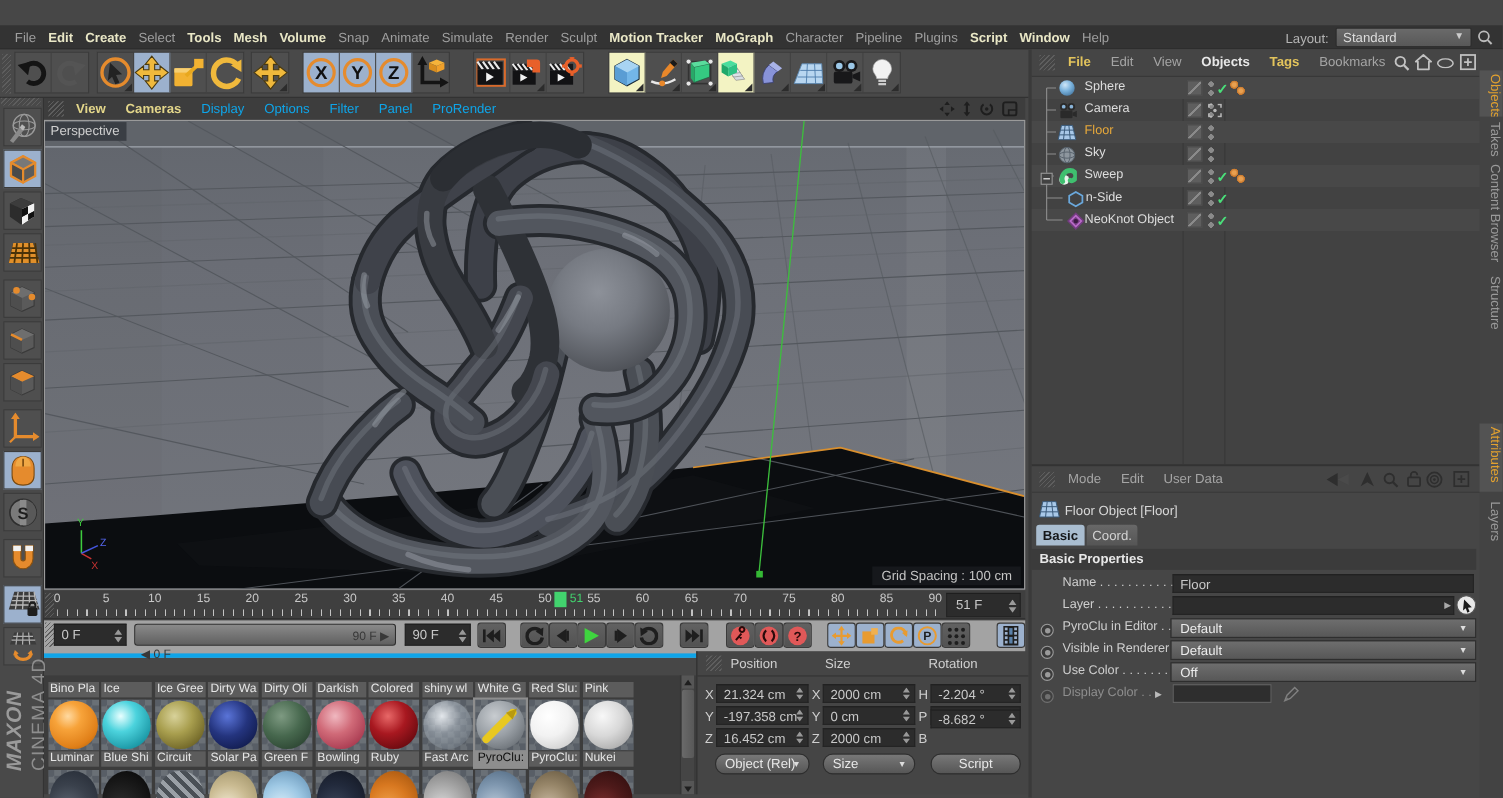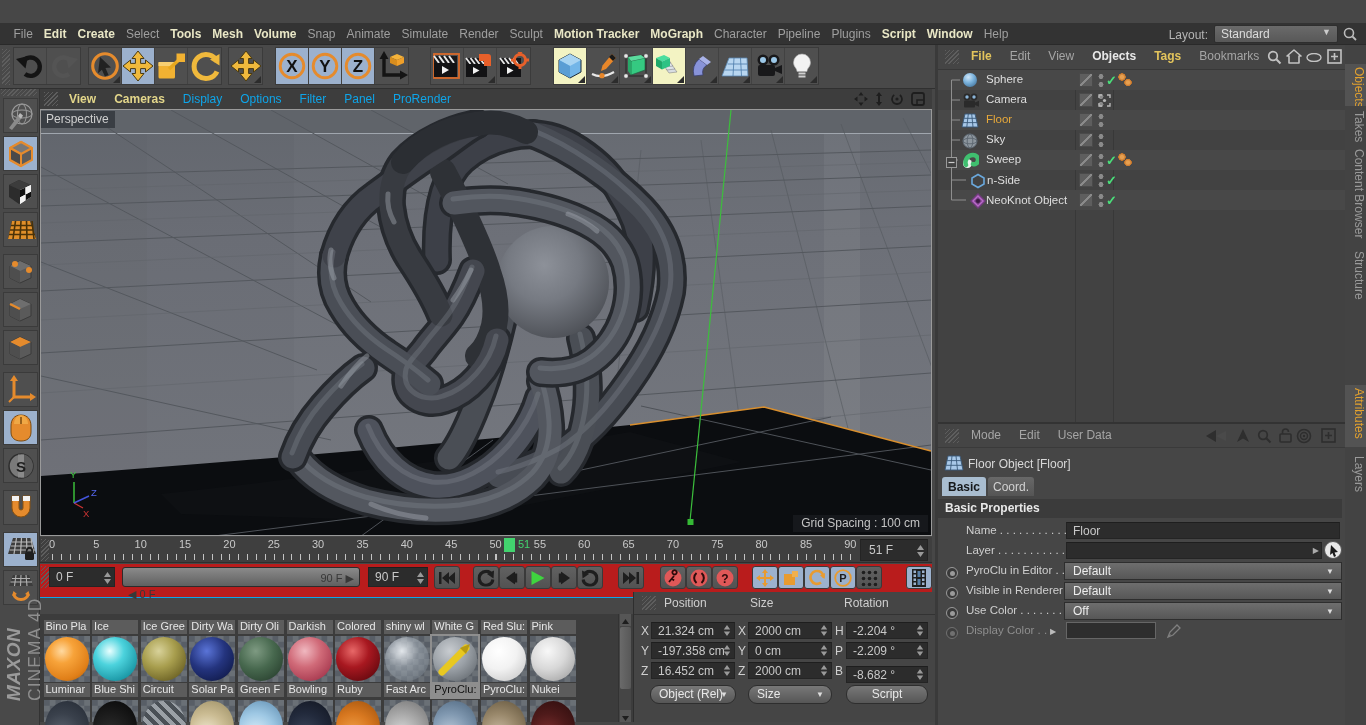--- a/index.html
+++ b/index.html
@@ -29,21 +29,21 @@
 .lbtn.sel { background:#9cb1cd; }
 .lbtn svg { position:absolute; left:50%; top:50%; transform:translate(-50%,-50%); }
 
 #vpmenu { left:40px; top:89px; width:892px; height:20px; background:#3d3d3d; }
 .vmi { display:inline-block; font-size:12px; padding:3px 9px 0 9px; color:#0ea5e9; }
 .vmi.hl { color:#e3d68a; font-weight:bold; }
 #vpcanvas { left:40px; top:109px; width:892px; height:427px; background:#63666c; border:1px solid #9a9a9a; }
 
 #ruler { left:40px; top:537px; width:892px; height:26px; background:#3f3f3f; border-bottom:1px solid #2e2e2e; }
 
-#animbar { left:40px; top:564px; width:892px; height:34px; background:#b91c1c; border-bottom:1px solid #0ea5e9; }
+#animbar { left:40px; top:564px; width:892px; height:34px; background:#a3a3a3; border-bottom:4px solid #0ea5e9; }
 
 #matmenu { left:40px; top:592px; width:593px; height:22px; background:#424242; }
 #matarea { left:40px; top:614px; width:593px; height:108px; background:#3c3c3c; }
 
 #coords { left:633px; top:592px; width:302px; height:130px; background:#454545; border-left:1px solid #2e2e2e; }
 
 #rpanel { left:935px; top:45px; width:410px; height:680px; background:#444444; border-left:3px solid #3a3a3a; }
 #tabstrip { left:1345px; top:45px; width:21px; height:680px; background:#434343; }
 .vtab { position:absolute; left:0; width:21px; color:#9a9a9a; font-size:12px; writing-mode:vertical-rl; padding:3px 0 3px 4px; white-space:nowrap; overflow:hidden; }
 .vtab.act { color:#e2a12f; background:#535353; }
@@ -878,21 +878,21 @@
           </svg></span></div>
   <div class="clab" style="left:201px;top:32px">H</div>
       <div class="field" style="left:212px;top:30px;width:82px;height:17px;padding:1px 0 0 6px">-2.204 °<span class="spin"><svg width="8" height="11">
             <path d="M4 0 L7.2 4.5 H0.8z M4 11 L7.2 6.5 H0.8z" fill="#999"></path>
           </svg></span></div>
   <div class="clab" style="left:201px;top:52px">P</div>
       <div class="field" style="left:212px;top:50px;width:82px;height:17px;padding:1px 0 0 6px">-2.209 °<span class="spin"><svg width="8" height="11">
             <path d="M4 0 L7.2 4.5 H0.8z M4 11 L7.2 6.5 H0.8z" fill="#999"></path>
           </svg></span></div>
   <div class="clab" style="left:201px;top:72px">B</div>
-      <div class="field" style="left:212px;top:74px;width:82px;height:17px;padding:1px 0 12px 6px">-8.682 °<span class="spin"><svg width="8" height="11">
+      <div class="field" style="left:212px;top:53px;width:82px;height:17px;padding:1px 0 12px 6px">-8.682 °<span class="spin"><svg width="8" height="11">
             <path d="M4 0 L7.2 4.5 H0.8z M4 11 L7.2 6.5 H0.8z" fill="#999"></path>
           </svg></span></div>
   <div class="cdrop" style="left:16px;top:93px;width:86px">Object (Rel)<span style="position:absolute;right:7px;top:4px;font-size:8px;color:#ddd">▼</span></div>
   <div class="cdrop" style="left:114px;top:93px;width:84px">Size<span style="position:absolute;right:7px;top:4px;font-size:8px;color:#ddd">▼</span></div>
   <div class="cdrop" style="left:212px;top:93px;width:82px;text-align:center">Script</div>
 </div>
 
 <div id="rpanel" class="abs">
 
  <div class="abs" style="left:0;top:0;width:410px;height:25px;background:#454545;border-bottom:1px solid #383838">

